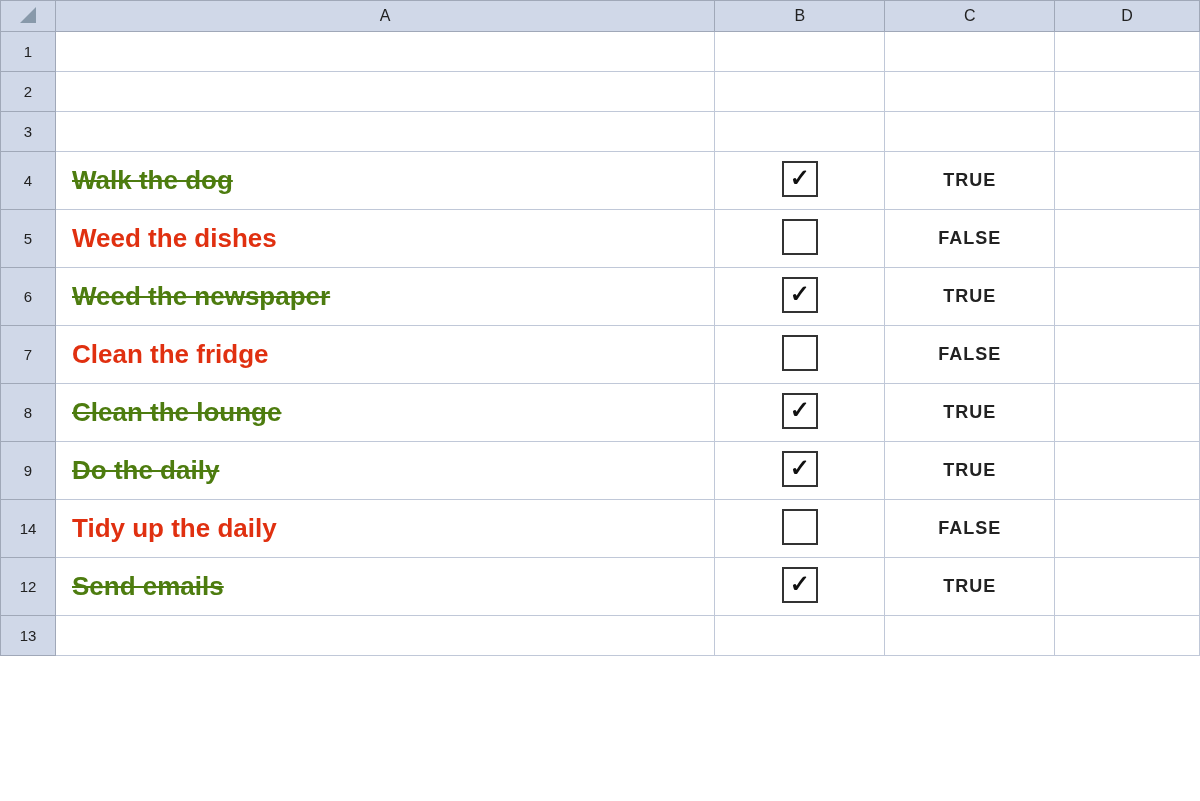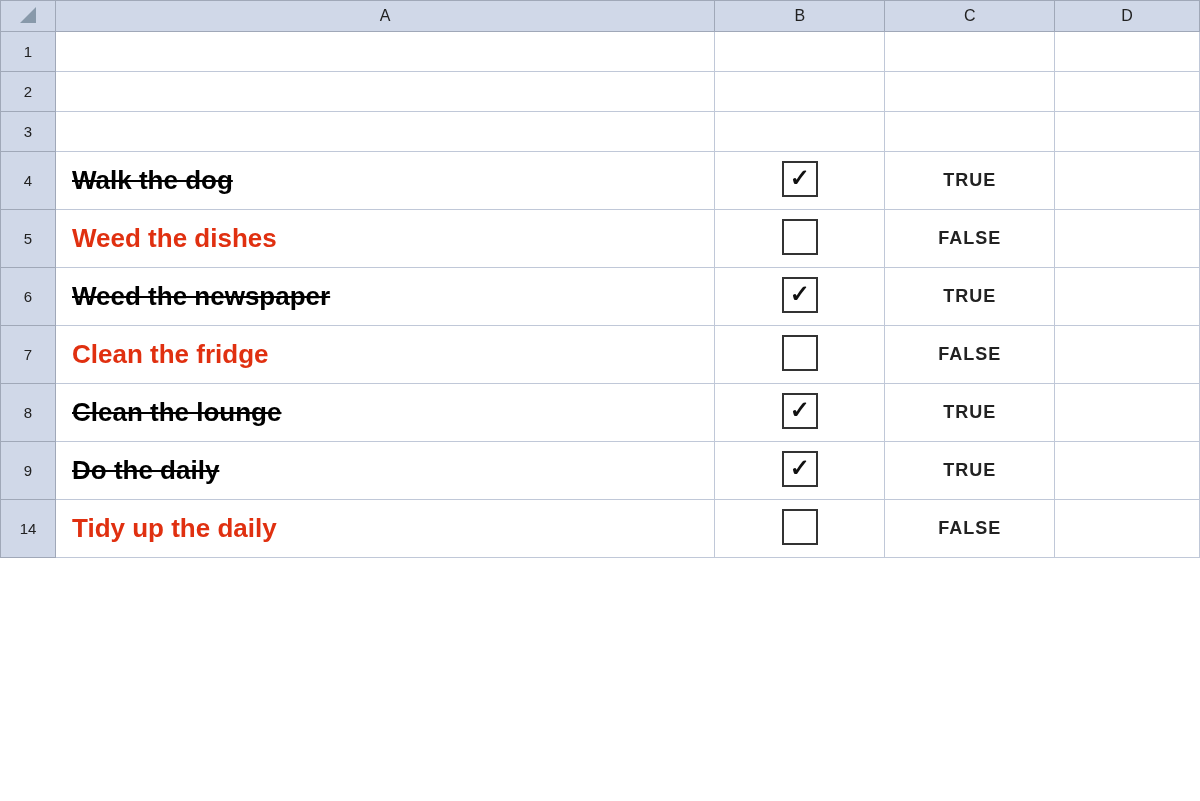--- a/index.html
+++ b/index.html
@@ -83,21 +83,21 @@
     .data-cell.center {
       text-align: center;
     }
 
     .task-text {
       font-size: 26px;
       font-weight: bold;
     }
 
     .task-done {
-      color: #000000;
+      color: #4d7c0f;
       text-decoration: line-through;
     }
 
     .task-pending {
       color: #e03010;
     }
 
     .status-text {
       font-size: 18px;
       font-weight: bold;
@@ -211,13 +211,27 @@
       <div class="data-cell col-c center"><span class="status-text">TRUE</span></div>
       <div class="data-cell col-d"></div>
     </div>
     <div class="spreadsheet-row">
       <div class="row-num-cell">14</div>
       <div class="data-cell col-a"><span class="task-text task-pending">Tidy up the daily</span></div>
       <div class="data-cell col-b center"><div class="checkbox-wrapper"></div></div>
       <div class="data-cell col-c center"><span class="status-text">FALSE</span></div>
       <div class="data-cell col-d"></div>
     </div>
+    <div class="spreadsheet-row">
+      <div class="row-num-cell">12</div>
+      <div class="data-cell col-a"><span class="task-text task-done">Send emails</span></div>
+      <div class="data-cell col-b center"><div class="checkbox-wrapper checkbox-checked"></div></div>
+      <div class="data-cell col-c center"><span class="status-text">TRUE</span></div>
+      <div class="data-cell col-d"></div>
+    </div>
+    <div class="spreadsheet-row empty-row">
+      <div class="row-num-cell">13</div>
+      <div class="data-cell col-a"></div>
+      <div class="data-cell col-b center"></div>
+      <div class="data-cell col-c center"></div>
+      <div class="data-cell col-d"></div>
+    </div>
   </div>
 
 </body></html>

